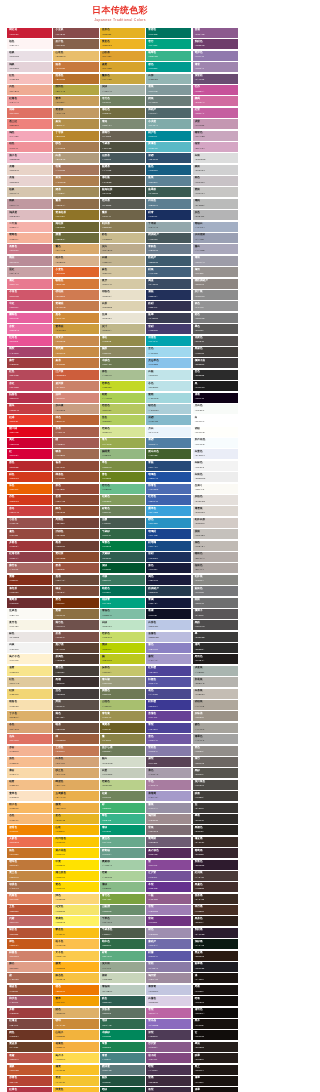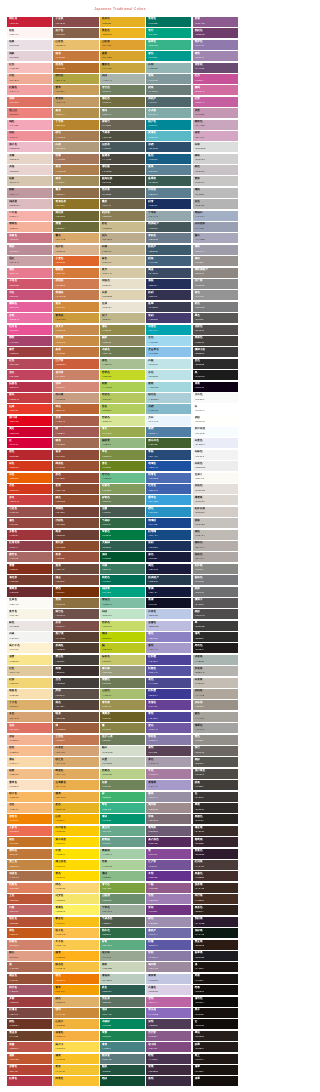--- a/index.html
+++ b/index.html
@@ -58,20 +58,21 @@
     opacity: 0.85;
     margin-top: 0.4px;
   }
   .lt .nm, .lt .hx { color: #2a2a2a; }
   .dk .nm, .dk .hx { color: #ffffff; }
 </style>
 </head>
 <body>
 
 <div class="header">
+  <div class="title">日本传统色彩</div>
   <div class="subtitle">Japanese Traditional Colors</div>
 </div>
 
 <div class="grid" id="grid">
     <div class="swatch dk" style="background: rgb(201, 31, 55);">
       <span class="nm">韓紅花</span>
       <span class="hx">#C91F37</span>
     </div>
     <div class="swatch dk" style="background: rgb(135, 75, 75);">
       <span class="nm">小豆鼠</span>

